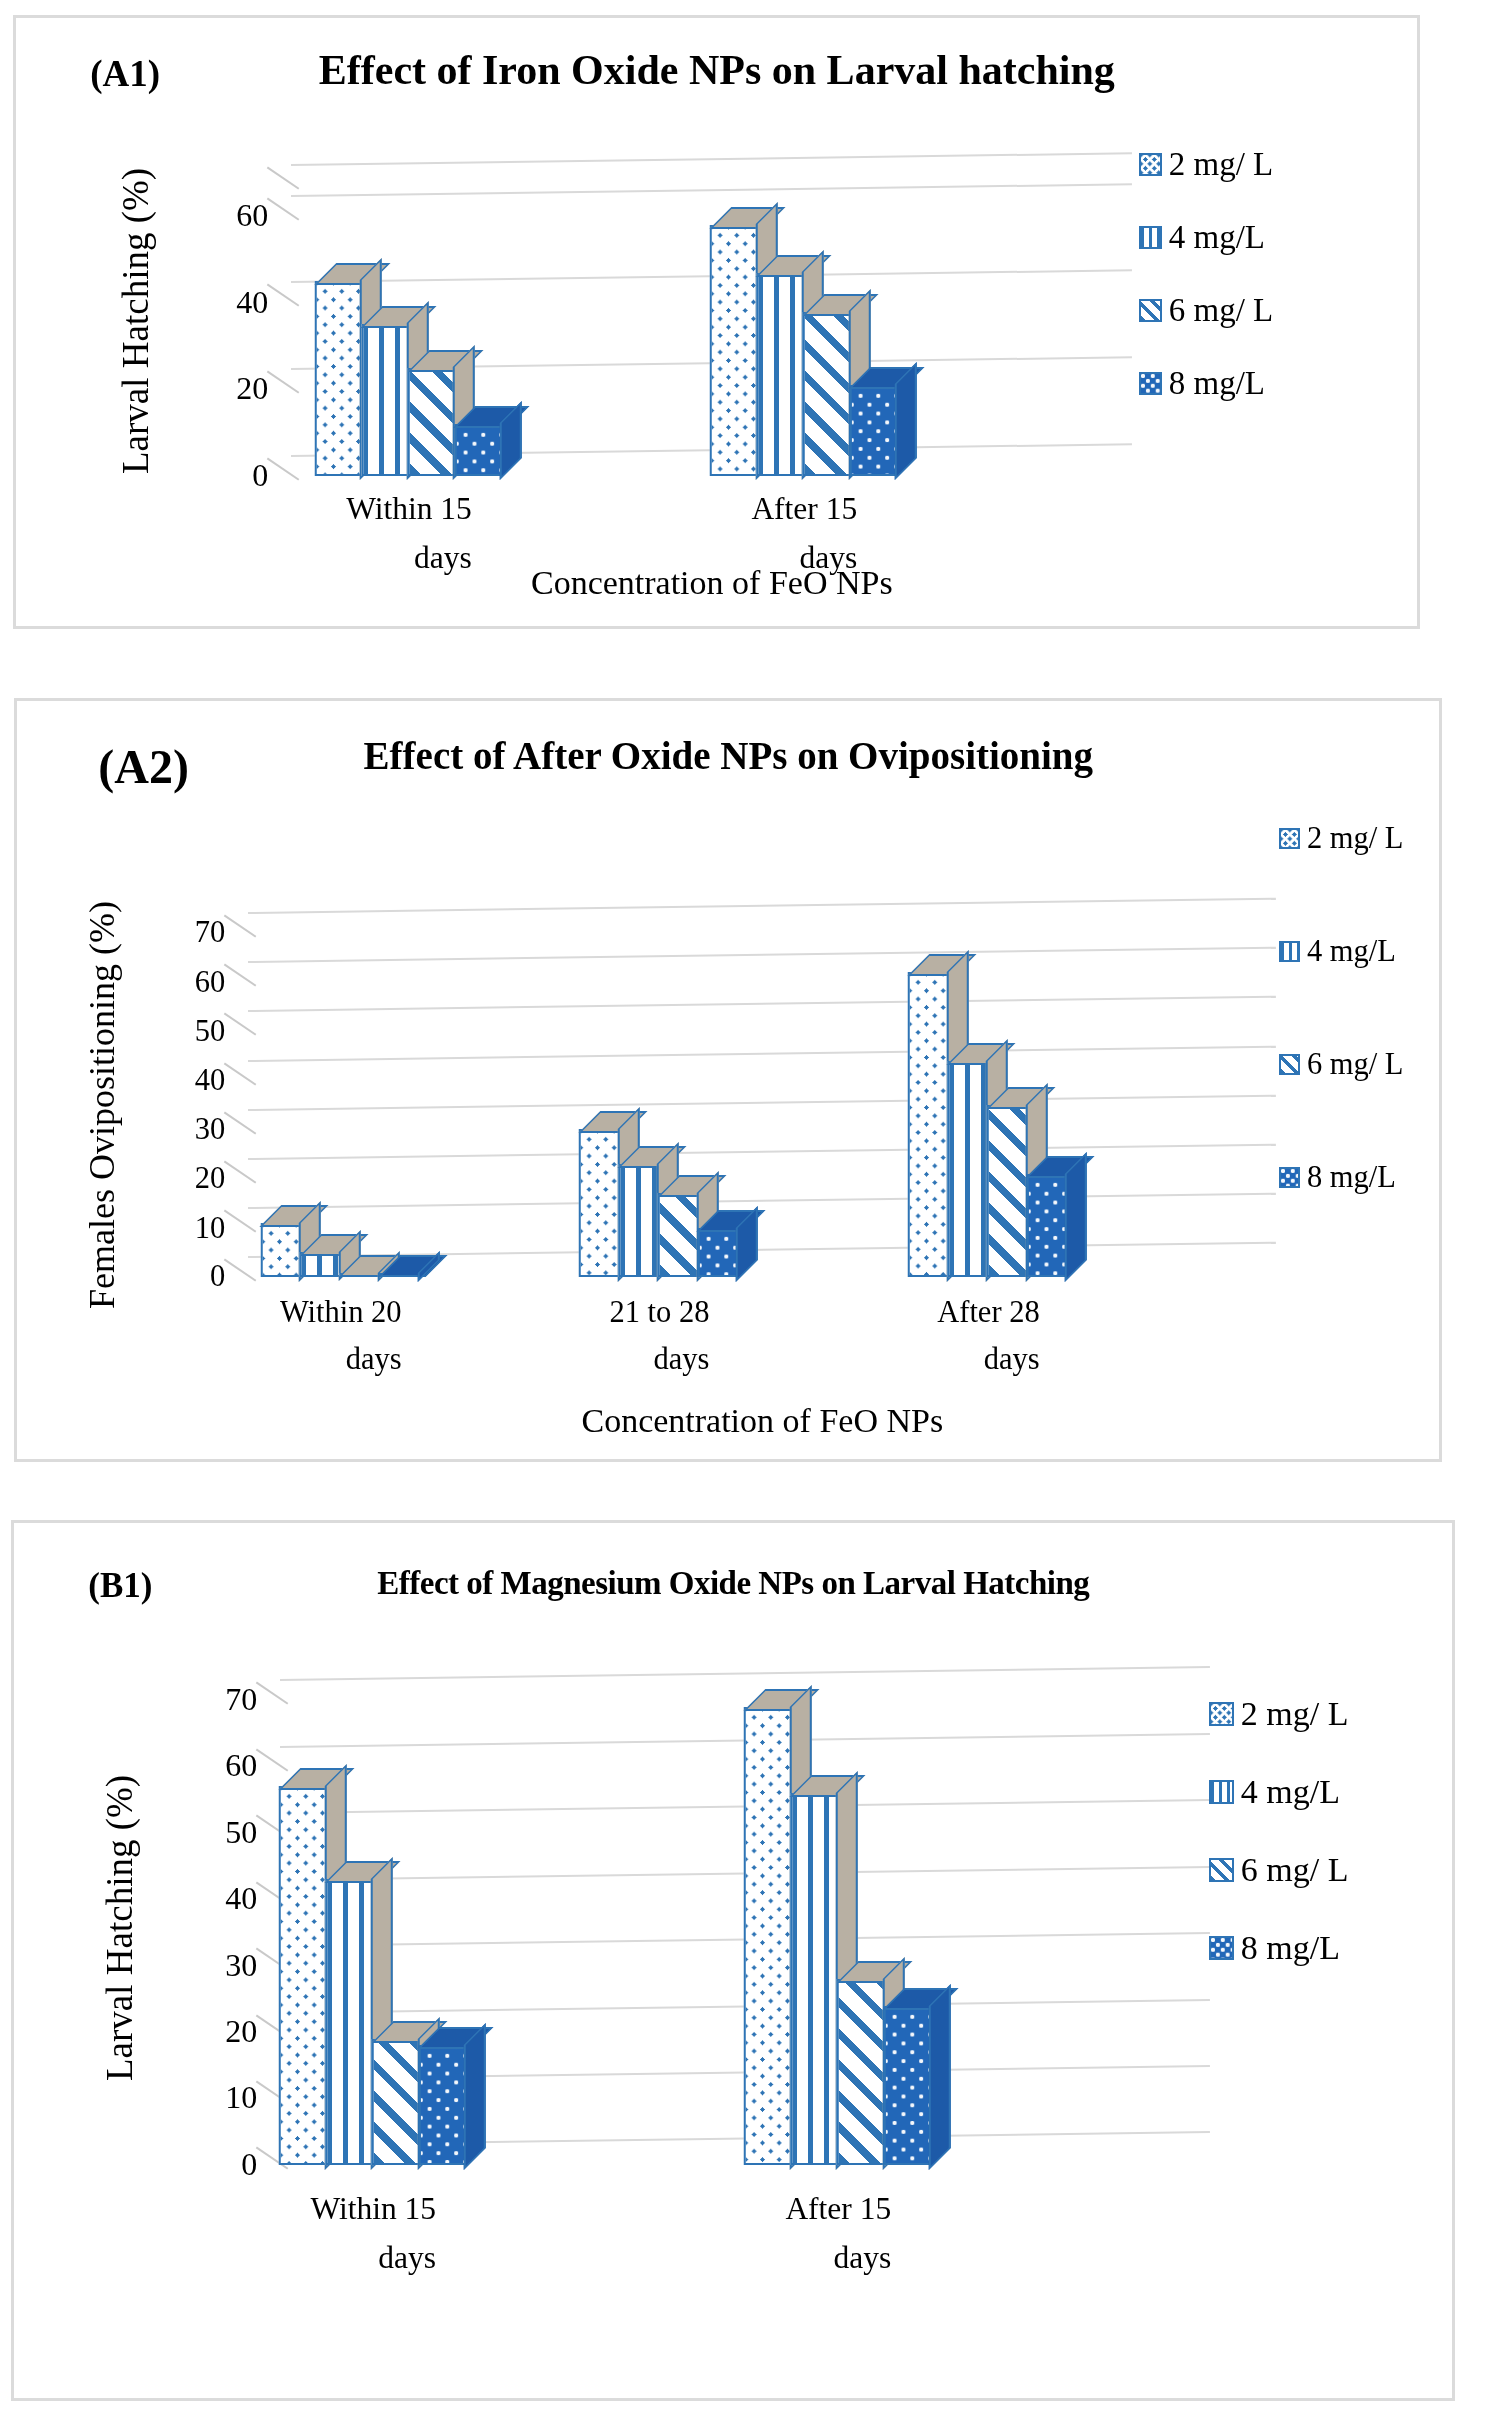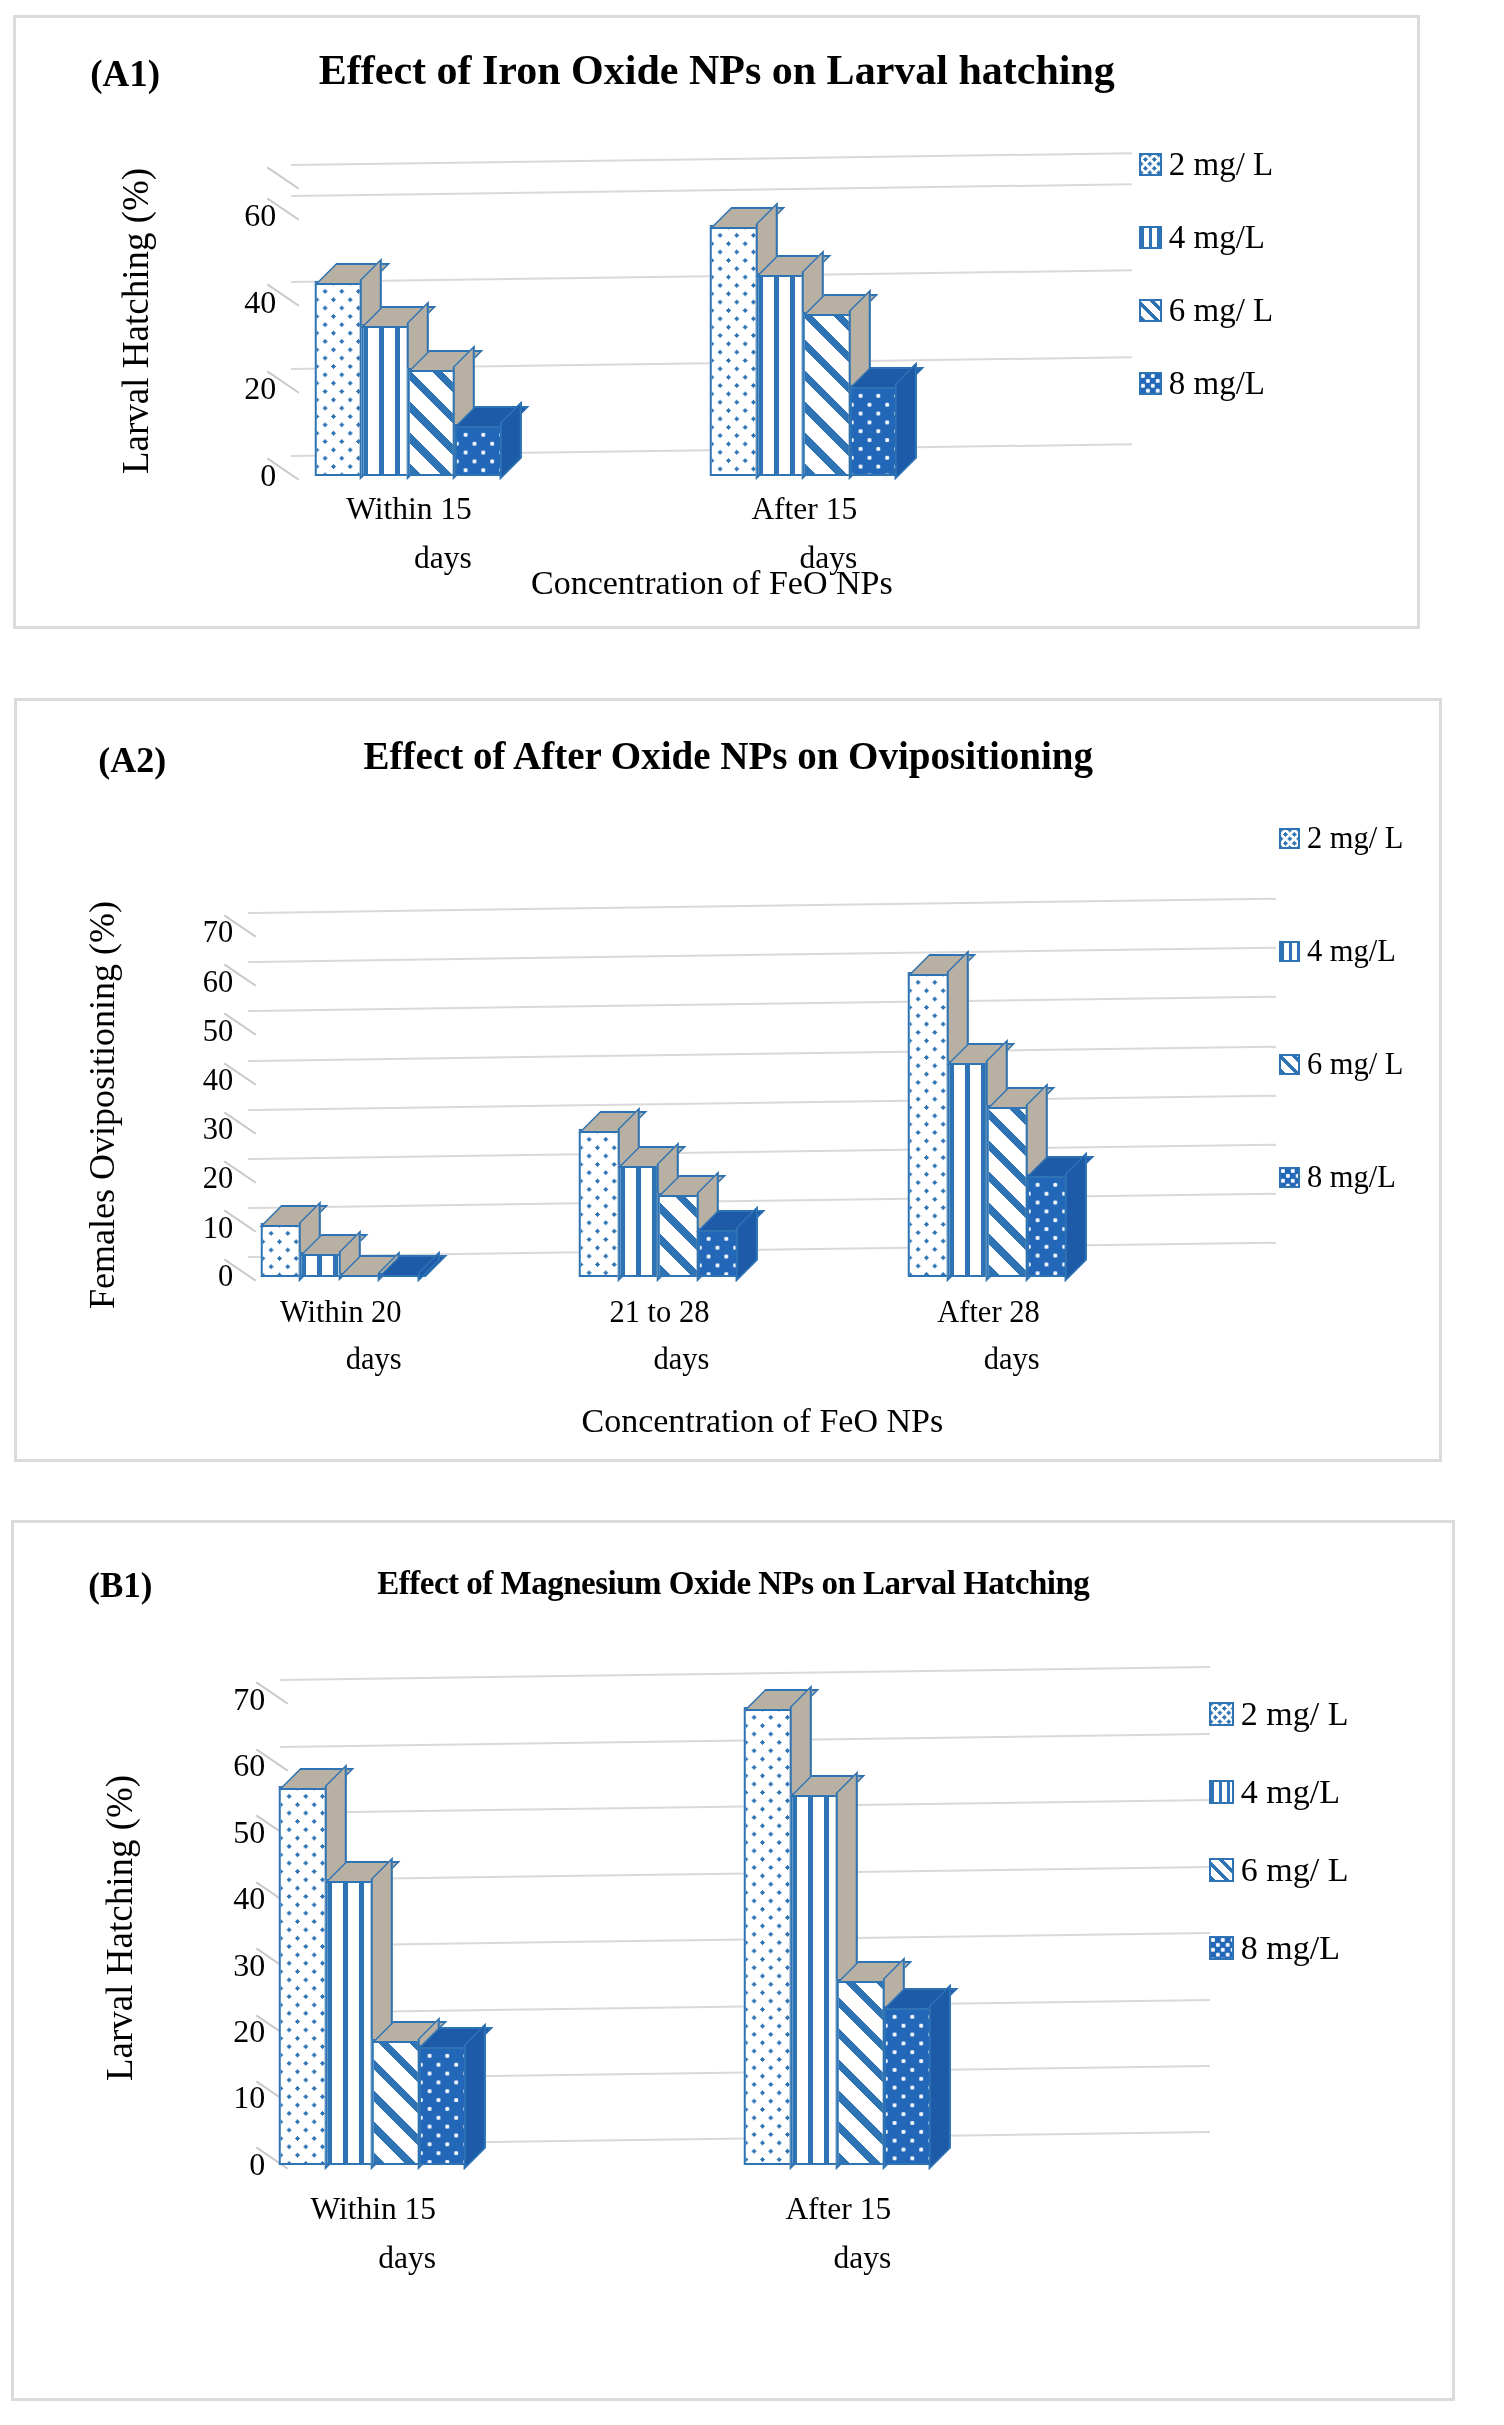--- a/index.html
+++ b/index.html
@@ -16,21 +16,21 @@
     position:relative;width:1505px;height:2426px;
     font-family:"Liberation Serif","DejaVu Serif",serif;color:#000;
   }
   .panel{position:absolute;background:#fff;border:3px solid var(--panel-border);padding-left:27px;}
   .panel1{left:13.3px;top:14.8px;width:1407px;height:614px;}
   .panel2{left:14.3px;top:698px;width:1428px;height:764px;}
   .panel3{left:11.3px;top:1520px;width:1444px;height:881px;}
 
   .panel-label{position:absolute;font-weight:bold;white-space:nowrap;}
   .panel1 .panel-label{left:74px;top:34px;font-size:37px;}
-  .panel2 .panel-label{left:81px;top:38px;font-size:36px;}
+  .panel2 .panel-label{left:81px;top:38px;font-size:48px;}
   .panel3 .panel-label{left:74px;top:43px;font-size:35px;}
 
   .chart-title{position:absolute;left:50%;transform:translateX(-50%);font-weight:bold;white-space:nowrap;}
   .panel1 .chart-title{top:28.5px;font-size:42px;}
   .panel2 .chart-title{top:32px;font-size:39px;}
   .panel3 .chart-title{top:42px;font-size:33px;letter-spacing:-0.5px;}
 
   .y-title{position:absolute;writing-mode:vertical-rl;transform:rotate(180deg);
     display:flex;align-items:center;justify-content:center;white-space:nowrap;}
   .panel1 .y-title{left:98px;top:148px;height:310px;font-size:37px;}
@@ -39,21 +39,21 @@
 
   .plot{position:absolute;}
   .panel1 .plot{left:275px;top:148px;width:841px;height:310px;}
   .panel2 .plot{left:231px;top:212px;width:1028px;height:364px;}
   .panel3 .plot{left:266px;top:157px;width:930px;height:485px;}
 
   .gridline{position:absolute;left:0;width:100%;height:1.5px;background:var(--grid);
     transform:rotate(-0.8deg);transform-origin:left center;}
   .gridline::before{content:'';position:absolute;left:-27.5px;bottom:-13.3px;width:38px;height:1.5px;
     background:var(--stub);transform:rotate(35deg);}
-  .tick{position:absolute;right:100%;margin-right:15px;width:79px;text-align:right;
+  .tick{position:absolute;right:100%;margin-right:23px;width:79px;text-align:right;
     line-height:1;}
   .panel1 .tick{font-size:32px;}
   .panel2 .tick{font-size:30.5px;}
   .panel3 .tick{font-size:32px;}
 
   .group{position:absolute;bottom:0;display:flex;align-items:flex-end;z-index:5;}
   .bar{position:relative;border:2.5px solid var(--blue);background:#fff;}
   .bar + .bar{margin-left:-2.5px;}
   
   .bar::before{content:'';position:absolute;left:-2.5px;top:-20px;width:calc(100% + 4.9px);height:17.7px;

